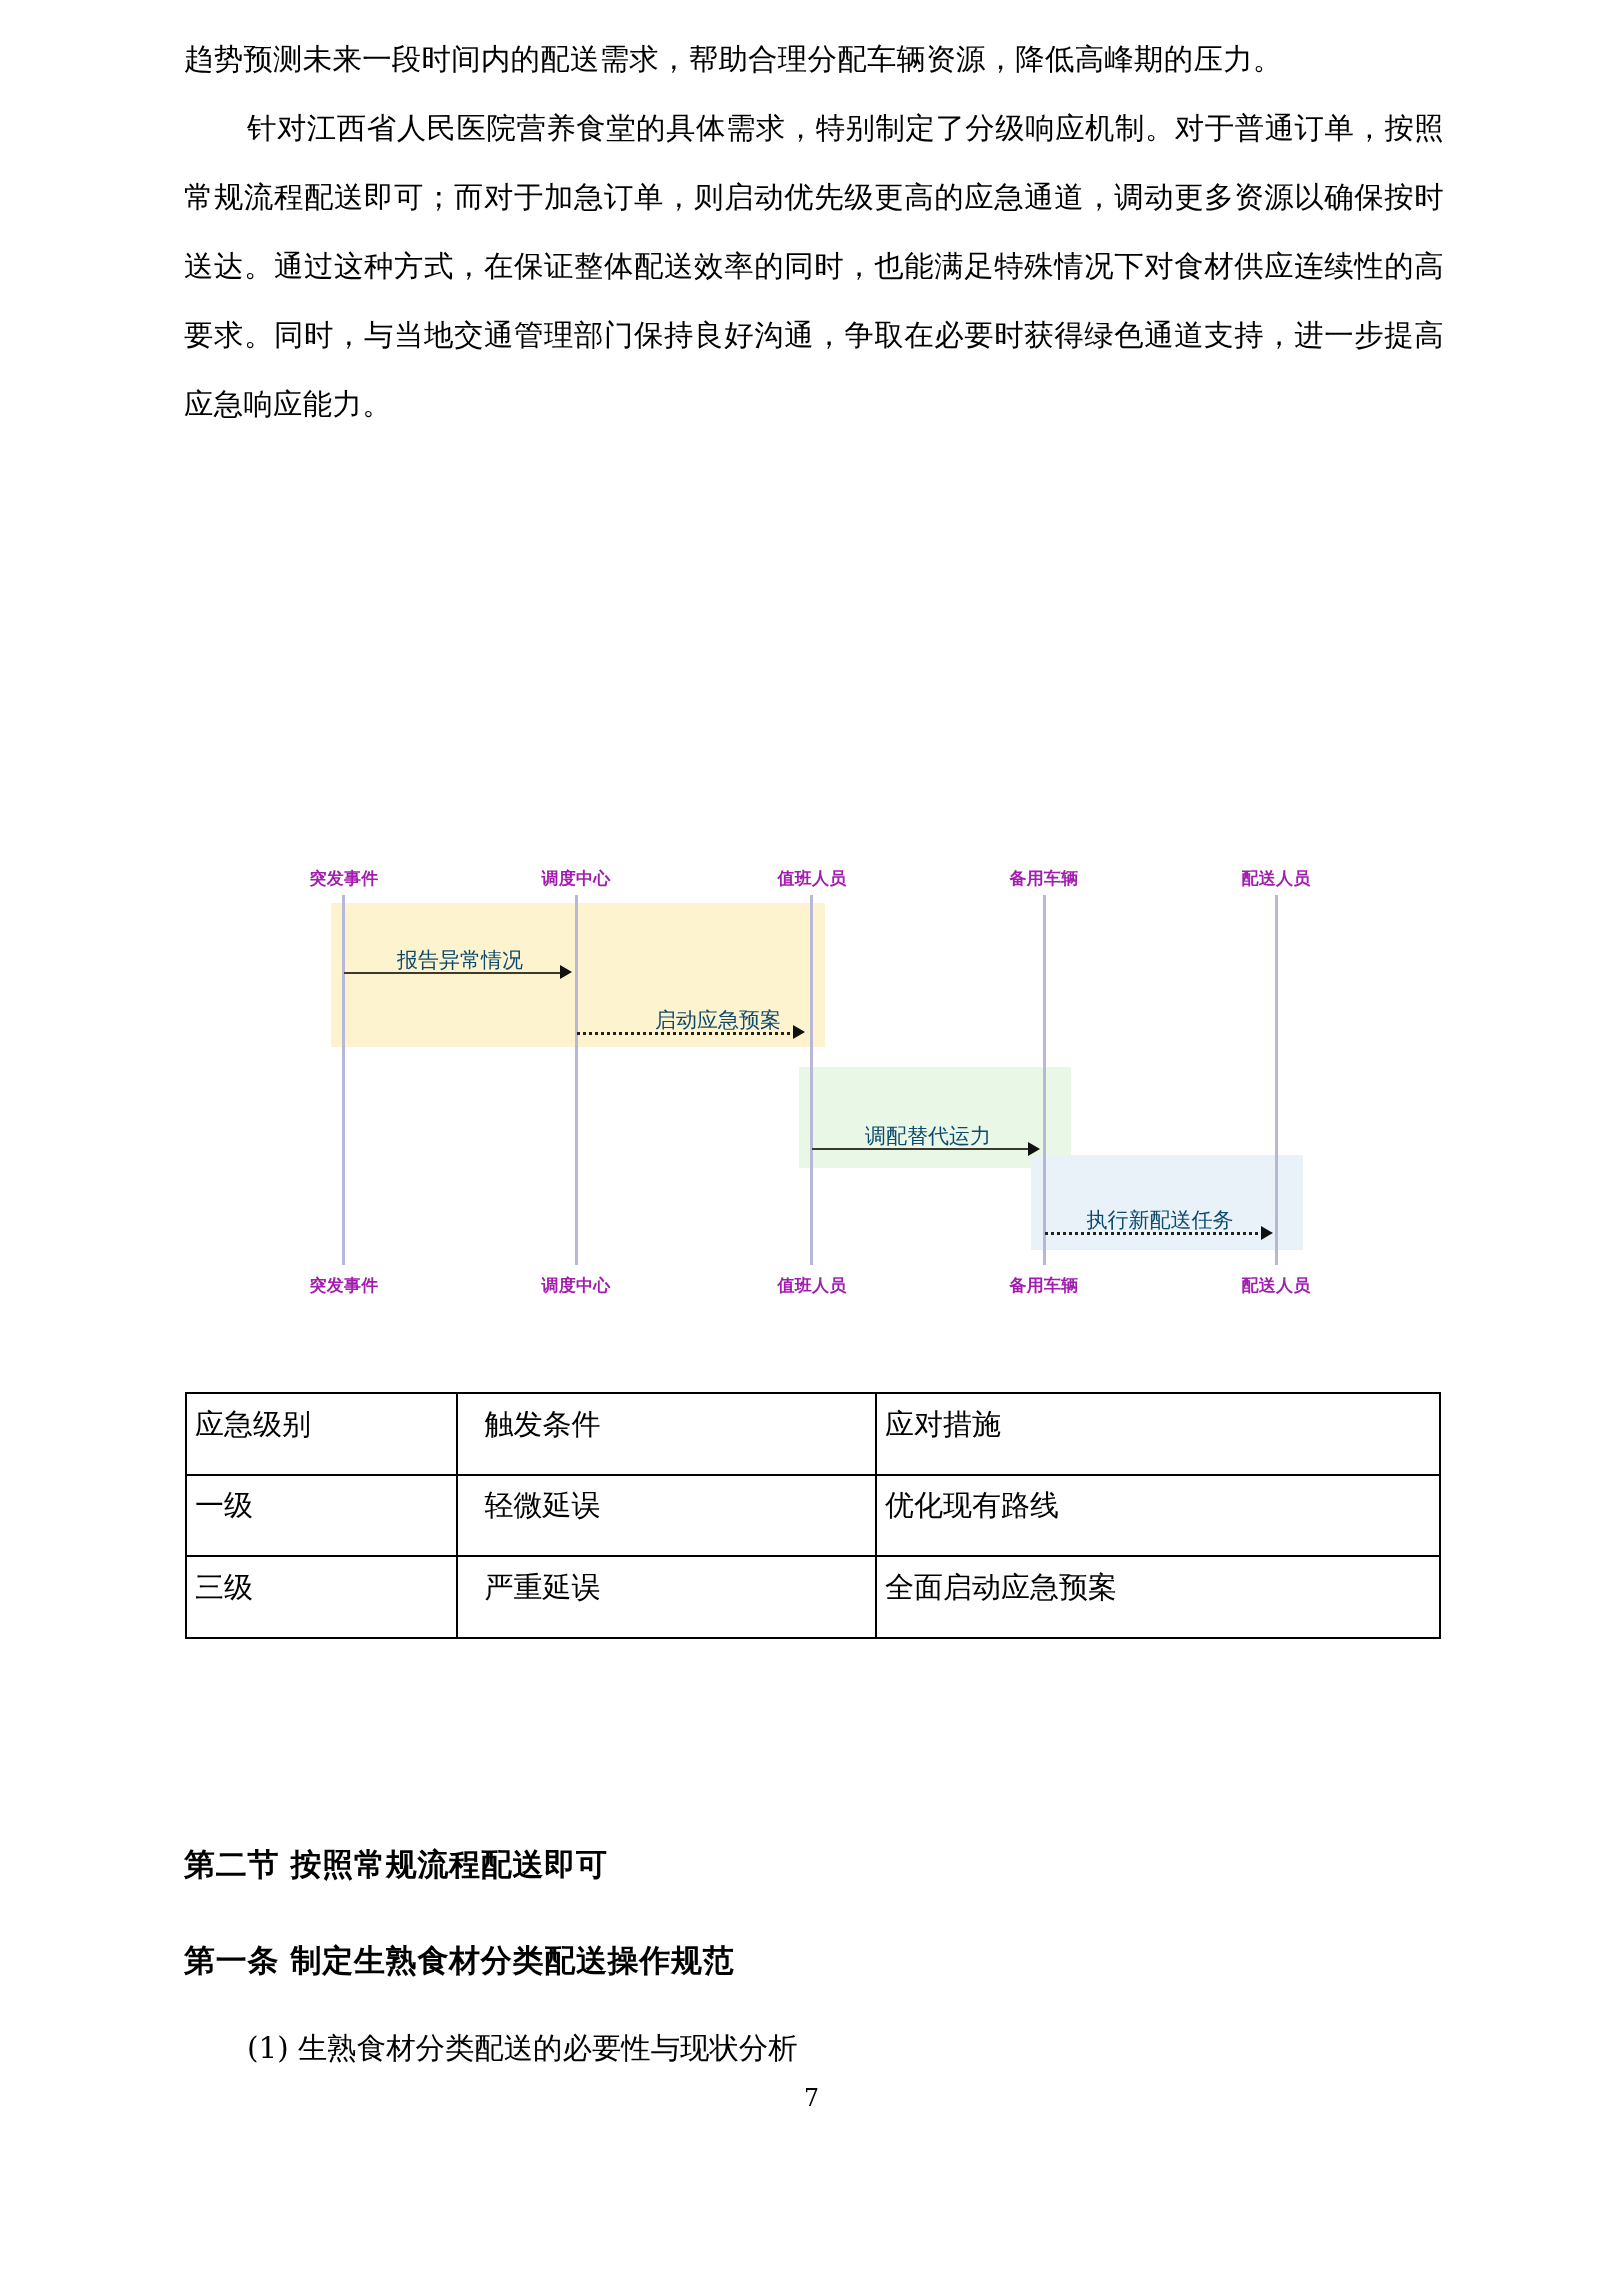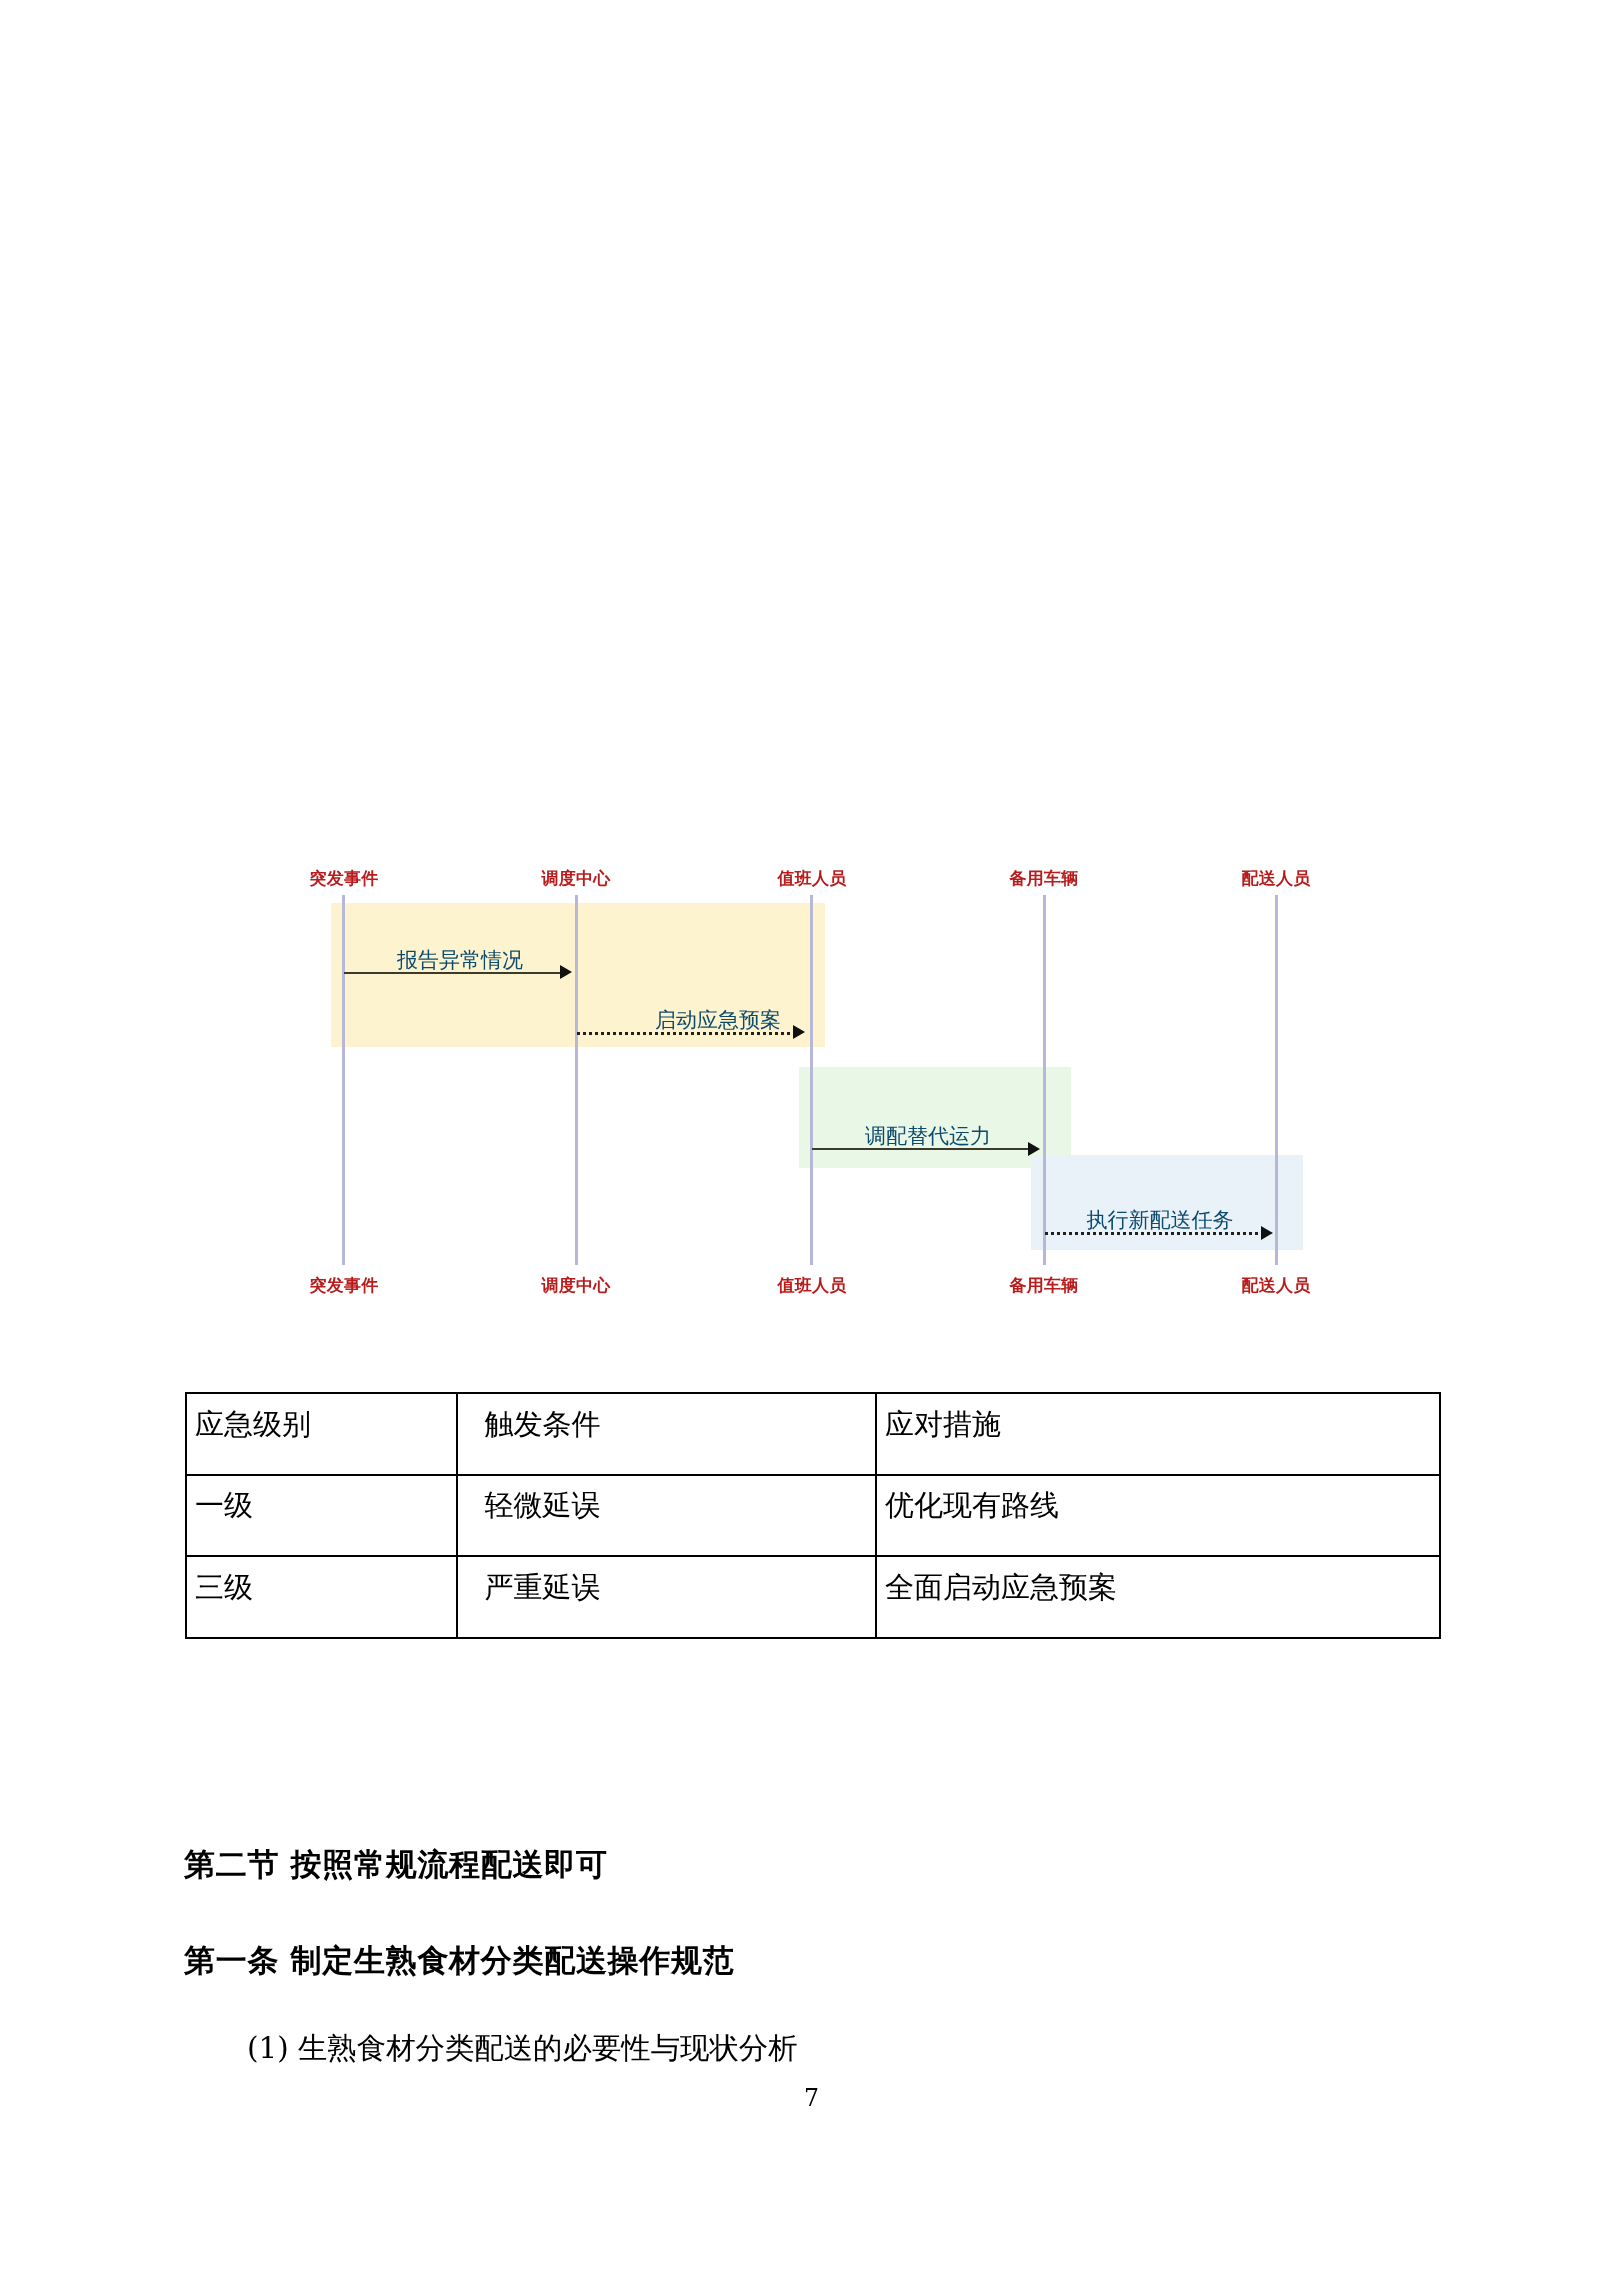--- a/index.html
+++ b/index.html
@@ -56,21 +56,21 @@
     position: absolute;
     width: 2.6px;
     background: #b7b7d8;
     top: 27.5px;
     height: 370px;
   }
   .actor-label {
     position: absolute;
     font-size: 17px;
     font-weight: 700;
-    color: #b91c1c;
+    color: #a21caf;
     text-align: left;
     white-space: nowrap;
     transform: translateX(-50%);
     font-family: "DejaVu Serif", "Liberation Serif", serif;
     letter-spacing: 0.3px;
   }
   .actor-top { top: 0px; }
   .actor-bottom { top: 407px; }
 
   .act-block {
@@ -150,20 +150,24 @@
     text-align: center;
     font-size: 23.6px;
     font-family: "DejaVu Serif", "Liberation Serif", serif;
   }
 </style>
 </head>
 <body>
 
 <div class="page">
 
+  <div class="content">
+    <p class="para">趋势预测未来一段时间内的配送需求，帮助合理分配车辆资源，降低高峰期的压力。</p>
+    <p class="para indent">针对江西省人民医院营养食堂的具体需求，特别制定了分级响应机制。对于普通订单，按照常规流程配送即可；而对于加急订单，则启动优先级更高的应急通道，调动更多资源以确保按时送达。通过这种方式，在保证整体配送效率的同时，也能满足特殊情况下对食材供应连续性的高要求。同时，与当地交通管理部门保持良好沟通，争取在必要时获得绿色通道支持，进一步提高应急响应能力。</p>
+  </div>
 
   <div class="diagram">
 
     <div class="act-block" style="left:69px; top:36px; width:494px; height:144px; background:#fdf4cf;"></div>
     <div class="act-block" style="left:537px; top:200px; width:272px; height:101px; background:#e9f7e6;"></div>
     <div class="act-block" style="left:769px; top:288px; width:272px; height:95px; background:#eaf2f9;"></div>
 
     <div class="lifeline-line" style="left:80px;"></div>
     <div class="lifeline-line" style="left:313px;"></div>
     <div class="lifeline-line" style="left:548px;"></div>

